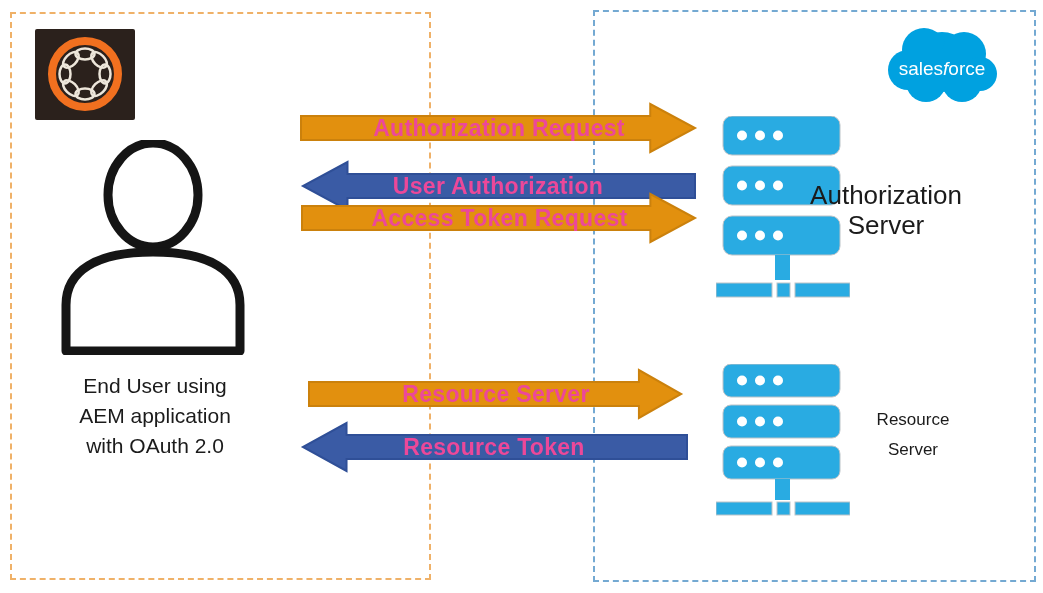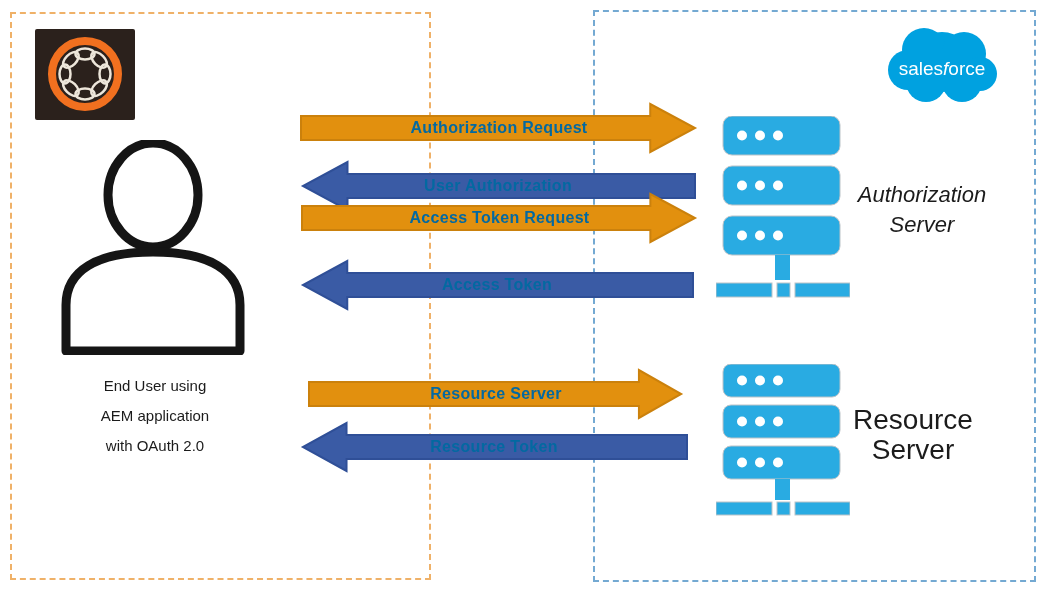--- a/index.html
+++ b/index.html
@@ -10,31 +10,31 @@
   .panel-border{position:absolute;background:transparent;}
   .panel-border.orange{left:10px;top:12px;width:417px;height:564px;border:2px dashed #EFB168;}
   .panel-border.blue{left:593px;top:10px;width:439px;height:568px;border:2px dashed #74A9D2;}
 
   .aem-logo{position:absolute;left:35px;top:29px;width:100px;height:91px;}
   .person-icon{position:absolute;left:58px;top:140px;width:190px;height:215px;}
 
   .caption{
     position:absolute;color:#1B1B1B;text-align:center;white-space:pre-line;
   }
-  .caption.end-user{left:35px;top:371px;width:240px;font-size:15px;line-height:30px;}
-  .caption.auth-server{left:832px;top:180px;width:180px;font-size:22px;line-height:30px;font-style:italic;}
-  .caption.res-server{left:823px;top:405px;width:180px;font-size:28px;line-height:30px;}
+  .caption.end-user{left:35px;top:371px;width:240px;font-size:21px;line-height:30px;}
+  .caption.auth-server{left:796px;top:180px;width:180px;font-size:26px;line-height:30px;}
+  .caption.res-server{left:823px;top:405px;width:180px;font-size:17px;line-height:30px;}
 
   .arrow{position:absolute;height:52px;}
   .arrow svg{position:absolute;left:0;top:0;width:100%;height:100%;}
   .arrow .shape-orange{fill:#E2900E;stroke:#CB810C;stroke-width:2;}
   .arrow .shape-blue{fill:#3A5BA5;stroke:#2F4F97;stroke-width:2;}
   .arrow-label{
     position:absolute;inset:0;display:flex;align-items:center;justify-content:center;
-    color:#0369a1;font-weight:bold;font-size:16px;letter-spacing:.3px;
+    color:#ec4899;font-weight:bold;font-size:23px;letter-spacing:.3px;
   }
   .a1{left:300px;top:102px;width:398px;}
   .a2{left:300px;top:160px;width:396px;}
   .a3{left:301px;top:192px;width:397px;}
   .a4{left:300px;top:259px;width:394px;}
   .a5{left:308px;top:368px;width:376px;}
   .a6{left:300px;top:421px;width:388px;}
 
   .server-stack{position:absolute;}
   .stack-auth{left:716px;top:116px;width:134px;height:184px;}
@@ -93,26 +93,20 @@
     <span class="arrow-label">User Authorization</span>
   </div>
 
   <div class="arrow a3">
     <svg viewBox="0 0 400 52" preserveAspectRatio="none">
       <polygon class="shape-orange" points="1,14 352,14 352,2 397,26 352,50 352,38 1,38"></polygon>
     </svg>
     <span class="arrow-label">Access Token Request</span>
   </div>
 
-  <div class="arrow a4">
-    <svg viewBox="0 0 400 52" preserveAspectRatio="none">
-      <polygon class="shape-blue" points="399,14 48,14 48,2 3,26 48,50 48,38 399,38"></polygon>
-    </svg>
-    <span class="arrow-label">Access Token</span>
-  </div>
 
   <div class="arrow a5">
     <svg viewBox="0 0 400 52" preserveAspectRatio="none">
       <polygon class="shape-orange" points="1,14 352,14 352,2 397,26 352,50 352,38 1,38"></polygon>
     </svg>
     <span class="arrow-label">Resource Server</span>
   </div>
 
   <div class="arrow a6">
     <svg viewBox="0 0 400 52" preserveAspectRatio="none">

